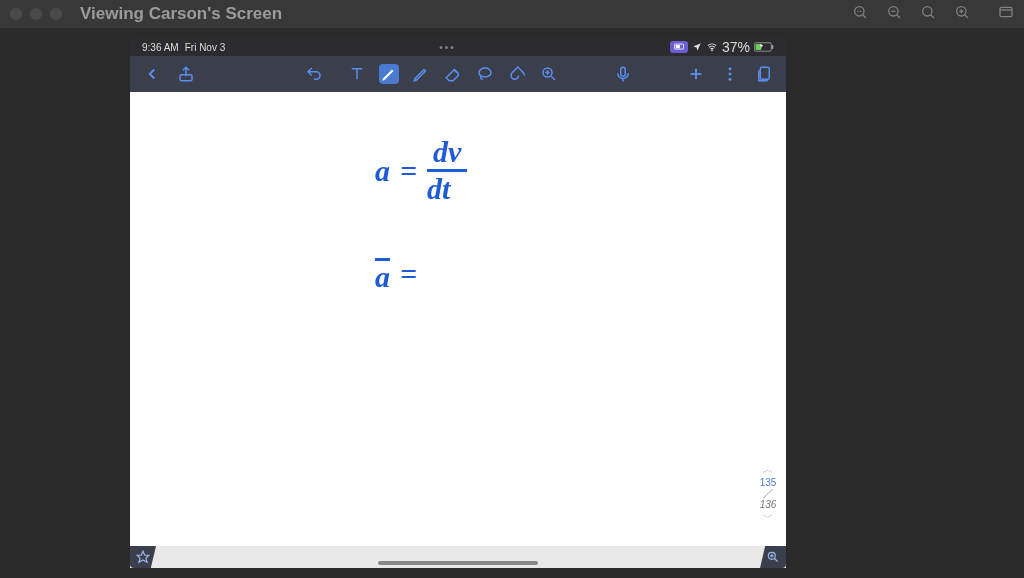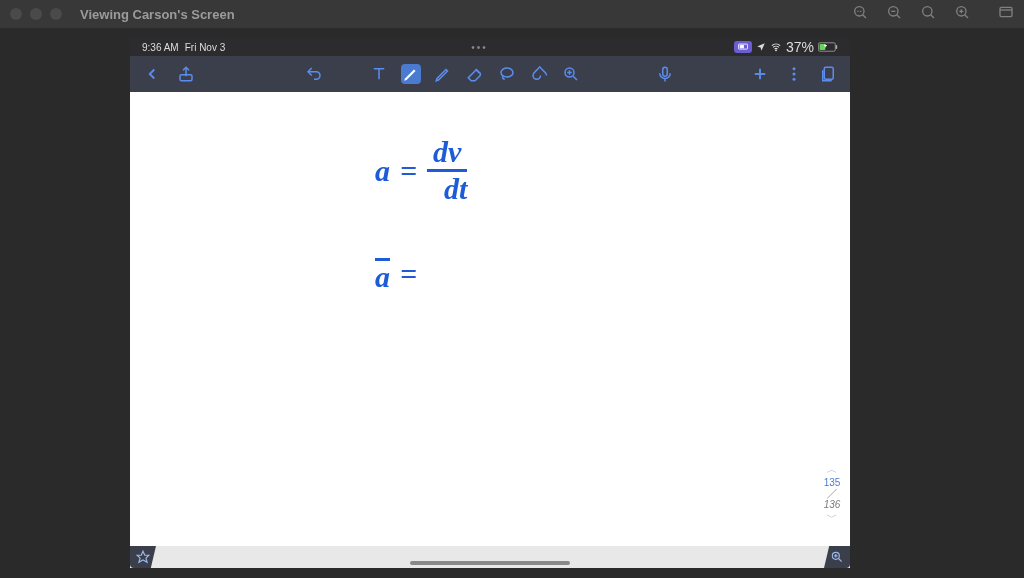--- a/index.html
+++ b/index.html
@@ -21,39 +21,39 @@
       gap: 8px;
     }
     .traffic-lights { display: flex; gap: 8px; }
     .traffic-light {
       width: 12px; height: 12px;
       border-radius: 50%;
       background: #4a4a4a;
     }
     .mac-title {
       color: #9b9b9b;
-      font-size: 13px;
+      font-size: 17px;
       font-weight: 600;
       margin-left: 10px;
     }
     .mac-right {
       margin-left: auto;
       display: flex;
       gap: 18px;
       align-items: center;
     }
     .mac-right svg { width: 16px; height: 16px; }
     .mac-icon { color: #808080; }
 
     
     .ipad-frame {
       position: absolute;
       left: 130px;
       top: 38px;
-      width: 720px;
+      width: 656px;
       height: 530px;
       background: #1a1a1a;
       border-radius: 4px;
     }
     .ipad-statusbar {
       height: 18px;
       background: #2c2c2e;
       display: flex;
       align-items: center;
       padding: 0 12px;
@@ -100,21 +100,21 @@
       height: calc(100% - 18px - 36px - 22px);
       overflow: hidden;
     }
     .handwriting {
       position: absolute;
       color: #1e5bd6;
       font-family: "Segoe Script", "Comic Sans MS", cursive;
       font-weight: 600;
     }
     .eq1 { top: 45px; left: 245px; font-size: 30px; display: flex; align-items: center; gap: 10px; font-style: italic; }
-    .eq1 .frac { display: inline-flex; flex-direction: column; align-items: flex-end; line-height: 1; }
+    .eq1 .frac { display: inline-flex; flex-direction: column; align-items: flex-start; line-height: 1; }
     .eq1 .frac .num { border-bottom: 3px solid #1e5bd6; padding: 0 6px 2px; }
     .eq1 .frac .den { padding-top: 2px; }
     .eq2 { top: 165px; left: 245px; font-size: 30px; font-style: italic; display:flex; align-items:center; gap:10px; }
     .overbar { display: inline-block; border-top: 3px solid #1e5bd6; padding-top: 2px; line-height: 0.9; }
 
     
     .page-indicator {
       position: absolute;
       right: 6px;
       top: 370px;

